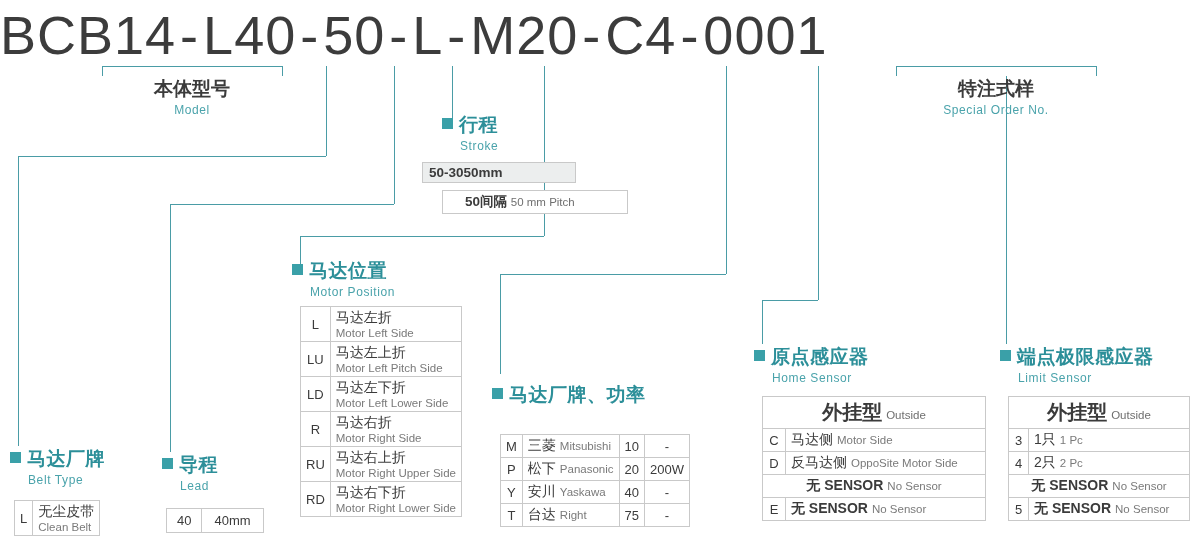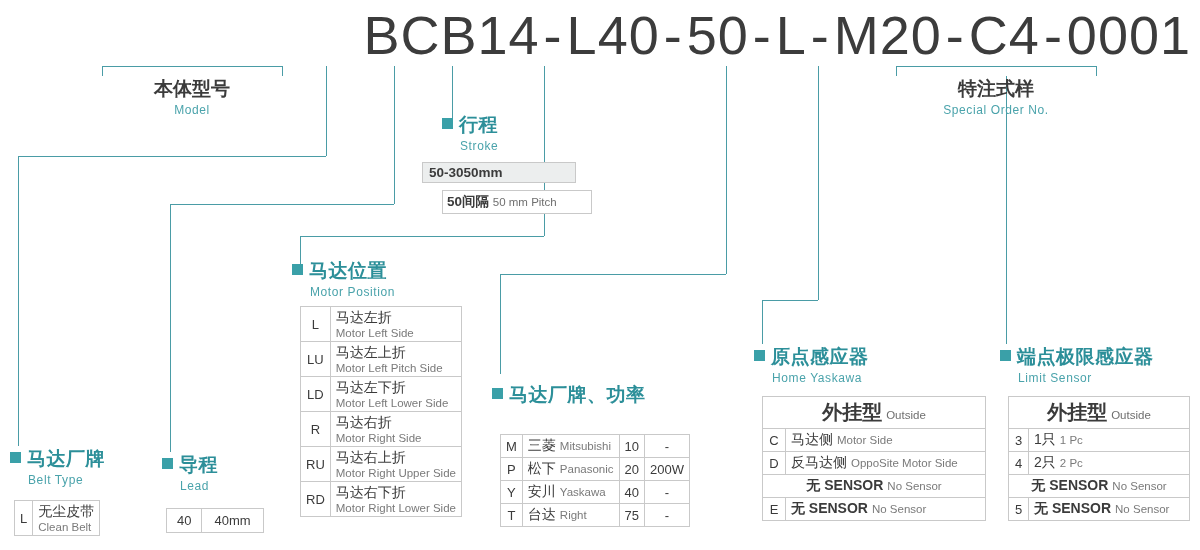--- a/index.html
+++ b/index.html
@@ -4,21 +4,21 @@
 <style>
   html,body{margin:0;padding:0;}
   body{
     width:1200px;height:550px;position:relative;overflow:hidden;
     background:#ffffff;
     font-family:"Liberation Sans", sans-serif;
     color:#3b3b3b;
   }
   .code-row{
     position:absolute;left:0;top:4px;width:1191px;
-    text-align:right;
+    text-align:left;
     font-size:54px;letter-spacing:1px;color:#3c3c3c;
     font-family:"Liberation Sans", sans-serif;
   }
   .code-row span{display:inline-block;}
   .dash{padding:0 4px;color:#3c3c3c;}
 
   
   .ln{position:absolute;background:#4a9ca6;}
   .lnh{height:1px;}
   .lnv{width:1px;}
@@ -63,21 +63,21 @@
   .nosen .cnv{font-weight:bold;}
 
   
   .strokebox{
     position:absolute;border:1px solid #c9c9c9;background:#eceeee;
     font-size:13.5px;font-weight:bold;color:#3b3b3b;
     padding:2px 6px;white-space:nowrap;
   }
   .strokebox2{
     position:absolute;border:1px solid #c9c9c9;background:#ffffff;
-    font-size:13.5px;color:#3b3b3b;padding:2px 4px;white-space:nowrap;
+    font-size:13.5px;color:#3b3b3b;padding:2px 22px;white-space:nowrap;
   }
   .strokebox2 b{font-weight:bold;}
   .strokebox2 .sm{font-size:11.5px;color:#6f6f6f;}
 </style>
 </head>
 <body>
 
 <div class="code-row">
   <span>BCB14</span><span class="dash">-</span><span>L</span><span>40</span><span class="dash">-</span><span>50</span><span class="dash">-</span><span>L</span><span class="dash">-</span><span>M20</span><span class="dash">-</span><span>C</span><span>4</span><span class="dash">-</span><span>0001</span>
 </div>
@@ -223,21 +223,21 @@
       <td class="key alt">T</td>
       <td class="alt"><span class="cnv">台达</span><span class="env">Right</span></td>
       <td class="key alt">75</td>
       <td class="key alt">-</td>
     </tr>
   </tbody>
 </table>
 
 <div class="grp" style="left:754px;top:344px;">
   <div><span class="sq"></span><span class="cn">原点感应器</span></div>
-  <div class="en">Home Yaskawa</div>
+  <div class="en">Home Sensor</div>
 </div>
 <table class="tb" style="left:762px;top:396px;width:224px;">
   <tbody>
     <tr>
       <td class="hdr" colspan="2">
         <span class="cnv">外挂型</span><span class="env">Outside</span>
       </td>
     </tr>
     <tr>
       <td class="key">C</td>

